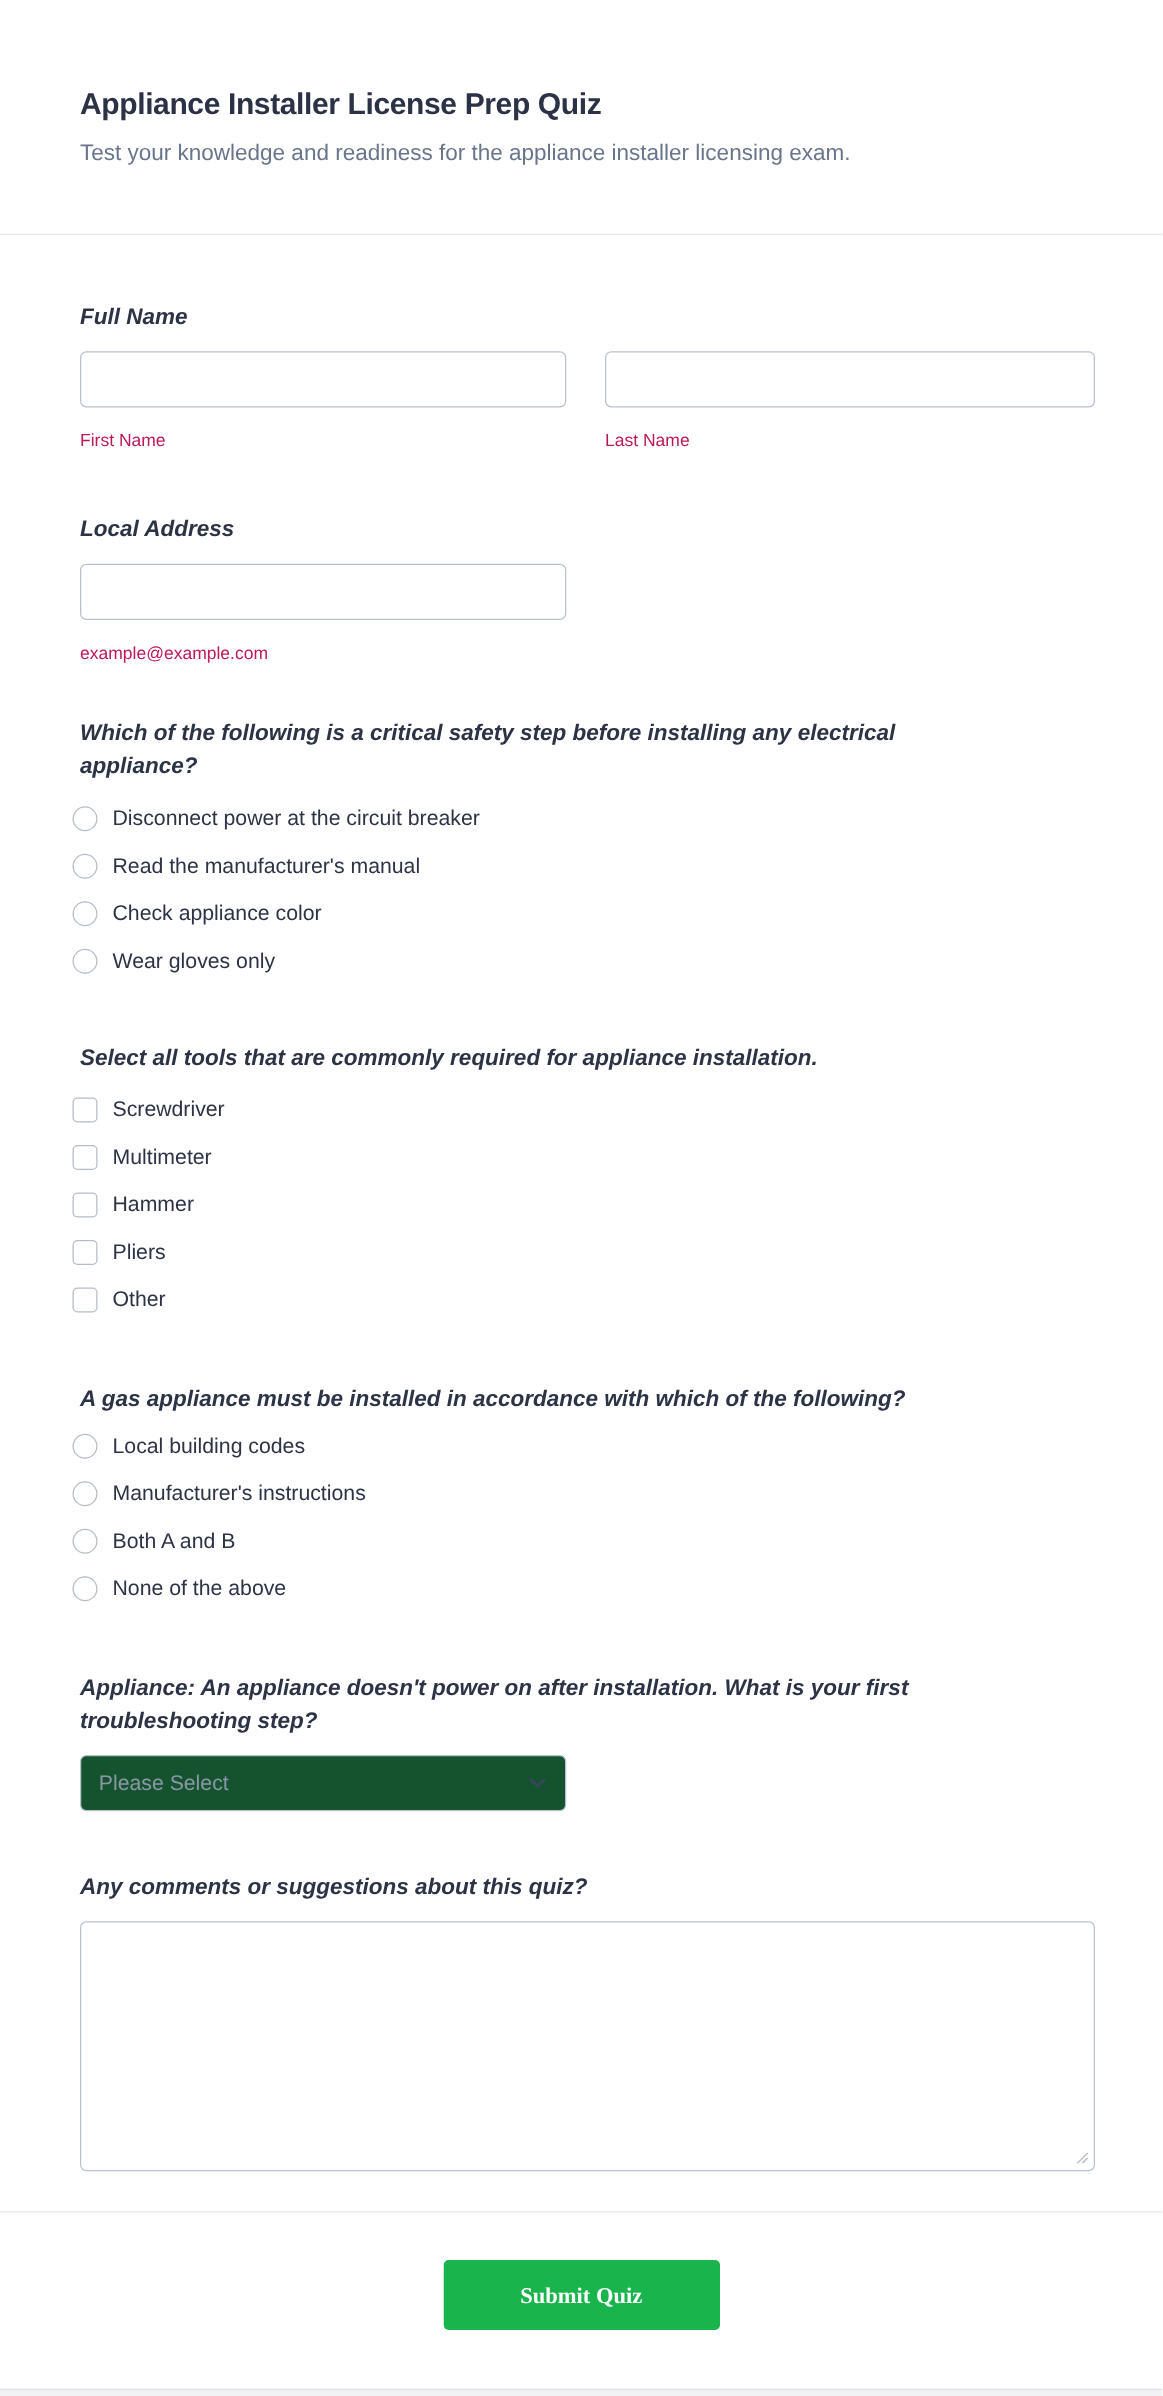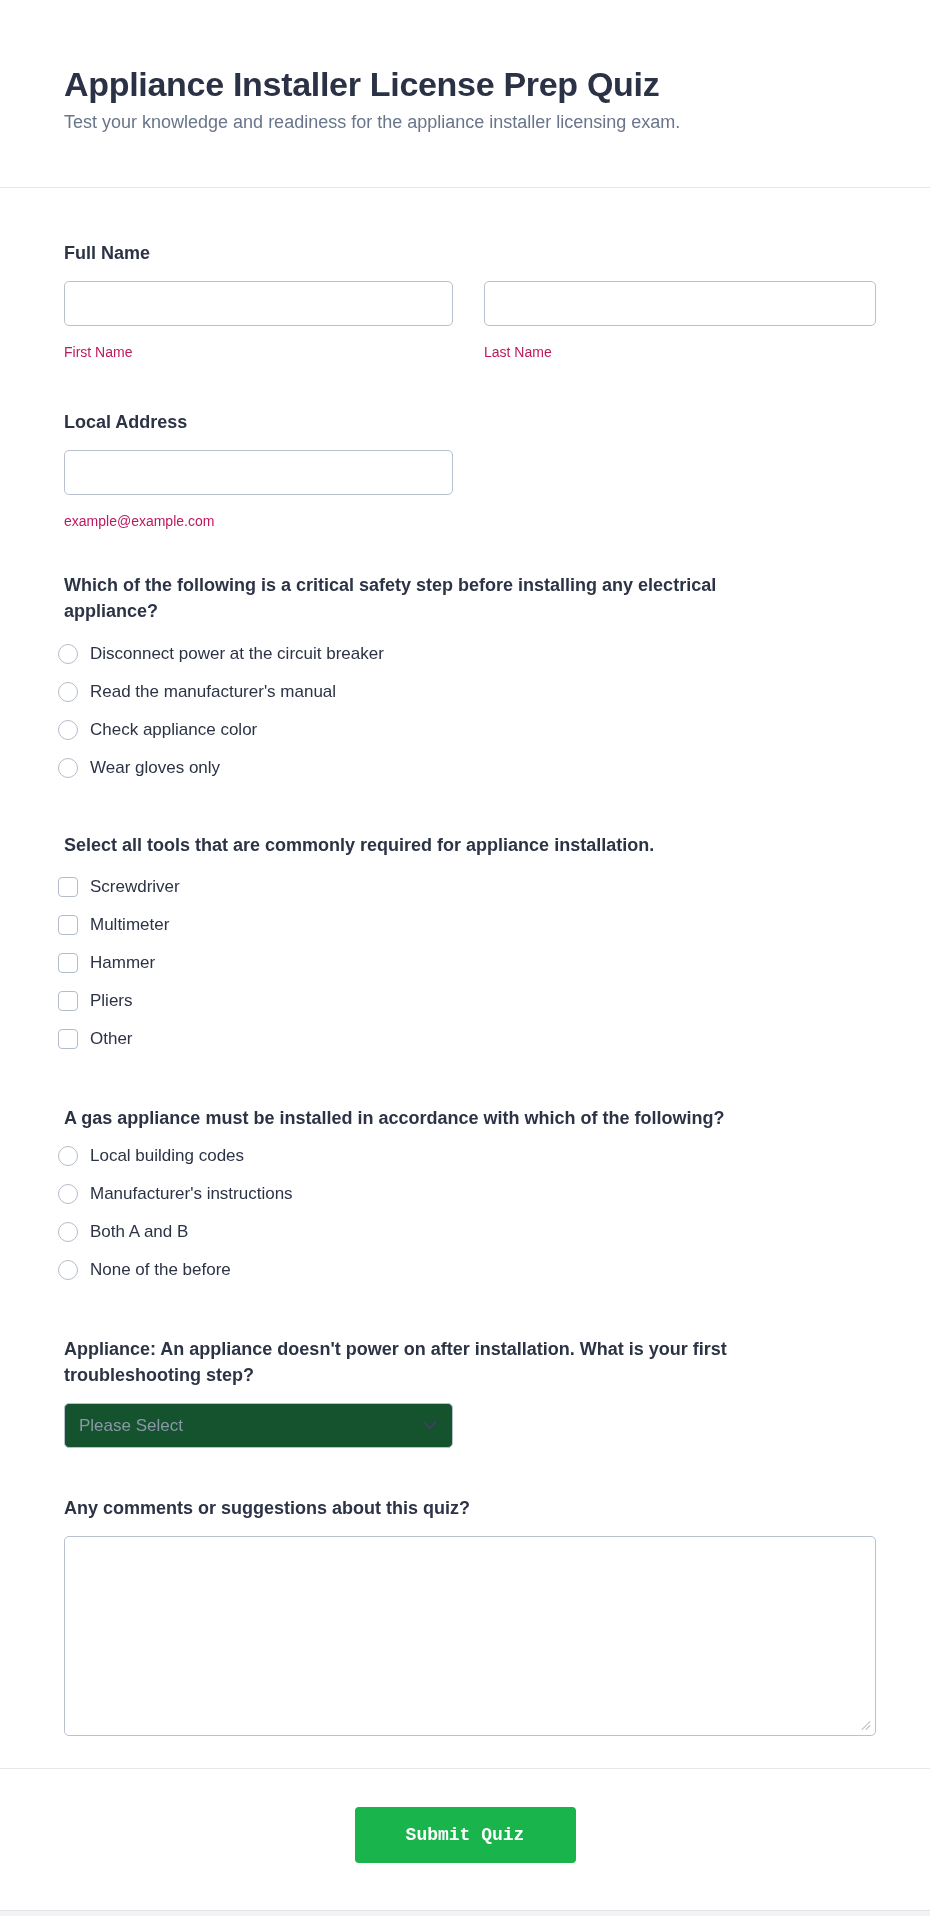--- a/index.html
+++ b/index.html
@@ -13,21 +13,21 @@
   }
   .card { background: #ffffff; }
 
   
   .form-header {
     padding: 62px 64px 0 64px;
     height: 188px;
     border-bottom: 1px solid #e3e7ec;
   }
   .form-title {
-    font-size: 34px;
+    font-size: 24px;
     line-height: 44px;
     font-weight: 700;
     color: #2b3245;
     letter-spacing: -0.3px;
   }
   .form-subtitle {
     margin-top: 4px;
     font-size: 18px;
     line-height: 24px;
     color: #68758a;
@@ -35,20 +35,21 @@
 
   
   .form-body { padding: 0 54px 0 64px; }
   .field { }
   .field-label {
     font-size: 18px;
     line-height: 26px;
     font-weight: 600;
     color: #2c3345;
     max-width: 745px;
+    font-style: italic;
   }
   .m-fullname { margin-top: 52px; }
   .m-email    { margin-top: 48px; }
   .m-q1       { margin-top: 42px; }
   .m-q2       { margin-top: 54px; }
   .m-q3       { margin-top: 56px; }
   .m-q4       { margin-top: 56px; }
   .m-q5       { margin-top: 47px; }
 
   .input-row { display: flex; gap: 31px; margin-top: 15px; }
@@ -163,21 +164,21 @@
     justify-content: center;
   }
   .submit-btn {
     margin-top: 38px;
     width: 221px;
     height: 56px;
     border: none;
     border-radius: 4px;
     background: #19b44c;
     color: #ffffff;
-    font-family: Liberation Mono, monospace;
+    font-family: Liberation Serif, serif;
     font-size: 18px;
     font-weight: 600;
     cursor: pointer;
   }
   .bottom-strip {
     height: 6px;
     background: #f1f2f3;
     border-top: 1px solid #e0e2e6;
   }
 </style>
@@ -275,21 +276,21 @@
         <div class="opt">
           <span class="radio-circle"></span>
           <span class="opt-label">Manufacturer's instructions</span>
         </div>
         <div class="opt">
           <span class="radio-circle"></span>
           <span class="opt-label">Both A and B</span>
         </div>
         <div class="opt">
           <span class="radio-circle"></span>
-          <span class="opt-label">None of the before</span>
+          <span class="opt-label">None of the above</span>
         </div>
       </div>
     </div>
 
     <div class="field m-q4">
       <div class="field-label">Appliance: An appliance doesn't power on after installation. What is your first troubleshooting step?</div>
       <div class="select-box">
         <span class="select-placeholder">Please Select</span>
         <svg width="14" height="9" viewBox="0 0 14 9">
           <path d="M1.5 1.5 L7 7 L12.5 1.5" stroke="#39445b" stroke-width="2.2" fill="none" stroke-linecap="round" stroke-linejoin="round"></path>

